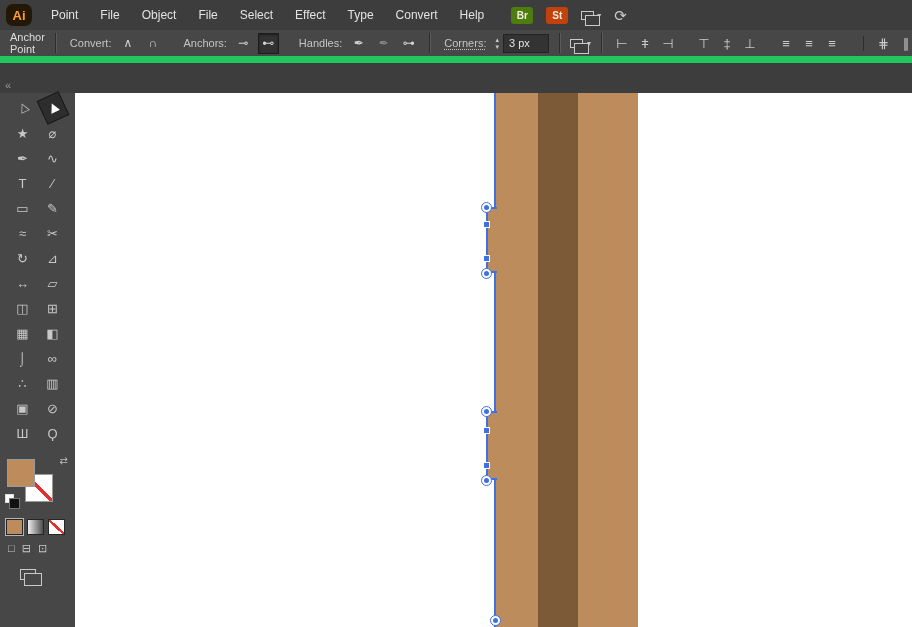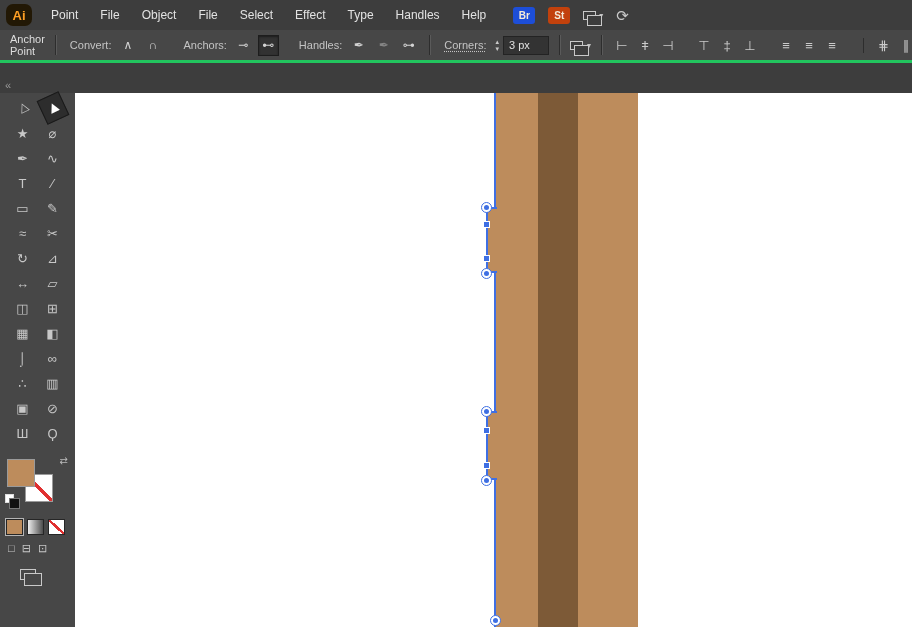--- a/index.html
+++ b/index.html
@@ -9,35 +9,35 @@
 
   
   .menubar{height:30px;background:#3d3d3d;display:flex;align-items:center;padding:0 6px}
   .ai-logo{width:26px;height:22px;background:#221805;color:#ff9f24;font-weight:bold;font-size:13px;
            display:flex;align-items:center;justify-content:center;border-radius:7px;margin-right:8px}
   #menus{display:flex;align-items:center}
   .menu{color:#e2e2e2;font-size:12px;padding:0 11px;line-height:30px}
   .mb-extra{display:flex;align-items:center;gap:13px;margin-left:16px}
   .pillbtn{width:22px;height:17px;border:none;border-radius:3px;color:#f2ead9;font-size:10px;
            font-weight:bold;display:flex;align-items:center;justify-content:center;padding:0}
-  .br{background:#1d4ed8}
+  .br{background:#4d7c0f}
   .st{background:#c2410c}
   .ws{display:flex;align-items:center;gap:3px}
   .chev{font-size:8px;color:#c0c0c0}
   .sync{color:#c9c9c9;font-size:15px;line-height:1}
 
   
   .winicon{display:inline-block;width:13px;height:9px;border:1px solid #c9c9c9;position:relative;background:#3d3d3d}
   .winicon::after{content:"";position:absolute;left:3px;top:3px;width:13px;height:9px;
                   border:1px solid #c9c9c9;background:inherit}
   .winicon.big{width:16px;height:11px;background:#474747}
   .winicon.big::after{width:16px;height:11px}
 
   
-  .controlbar{height:33px;background:#474747;border-bottom:3px solid #22c55e;display:flex;
+  .controlbar{height:33px;background:#474747;border-bottom:7px solid #22c55e;display:flex;
               align-items:center;padding:0 10px;gap:4px;font-size:11px;color:#cfcfcf;position:relative;z-index:2}
   .cb-title{width:62px;color:#dedede}
   .vsep{width:1px;height:20px;background:#2d2d2d;box-shadow:1px 0 0 #5a5a5a;margin:0 6px;flex:none}
   .cb-label{margin:0 2px 0 4px;color:#c4c4c4;white-space:nowrap}
   .ibtn{width:21px;height:21px;background:transparent;border:1px solid transparent;color:#d2d2d2;
         font-size:12px;display:flex;align-items:center;justify-content:center;padding:0;flex:none}
   .ibtn.pressed{background:#323232;border:1px solid #1d1d1d;box-shadow:inset 0 1px 2px rgba(0,0,0,.45)}
   .ibtn.dim{opacity:.45}
   .sp8{width:8px;flex:none}
   .corners-l{text-decoration:underline dotted;text-underline-offset:2px}
@@ -101,21 +101,21 @@
   <div class="menubar">
     <div class="ai-logo">Ai</div>
     <nav id="menus">
         <span class="menu">Point</span>
         <span class="menu">File</span>
         <span class="menu">Object</span>
         <span class="menu">File</span>
         <span class="menu">Select</span>
         <span class="menu">Effect</span>
         <span class="menu">Type</span>
-        <span class="menu">Handles</span>
+        <span class="menu">Convert</span>
         <span class="menu">Help</span>
       </nav>
     <div class="mb-extra">
       <button class="pillbtn br">Br</button>
       <button class="pillbtn st">St</button>
       <span class="ws">
         <span class="winicon"></span>
         <span class="chev">▾</span>
       </span>
       <span class="sync">⟳</span>

